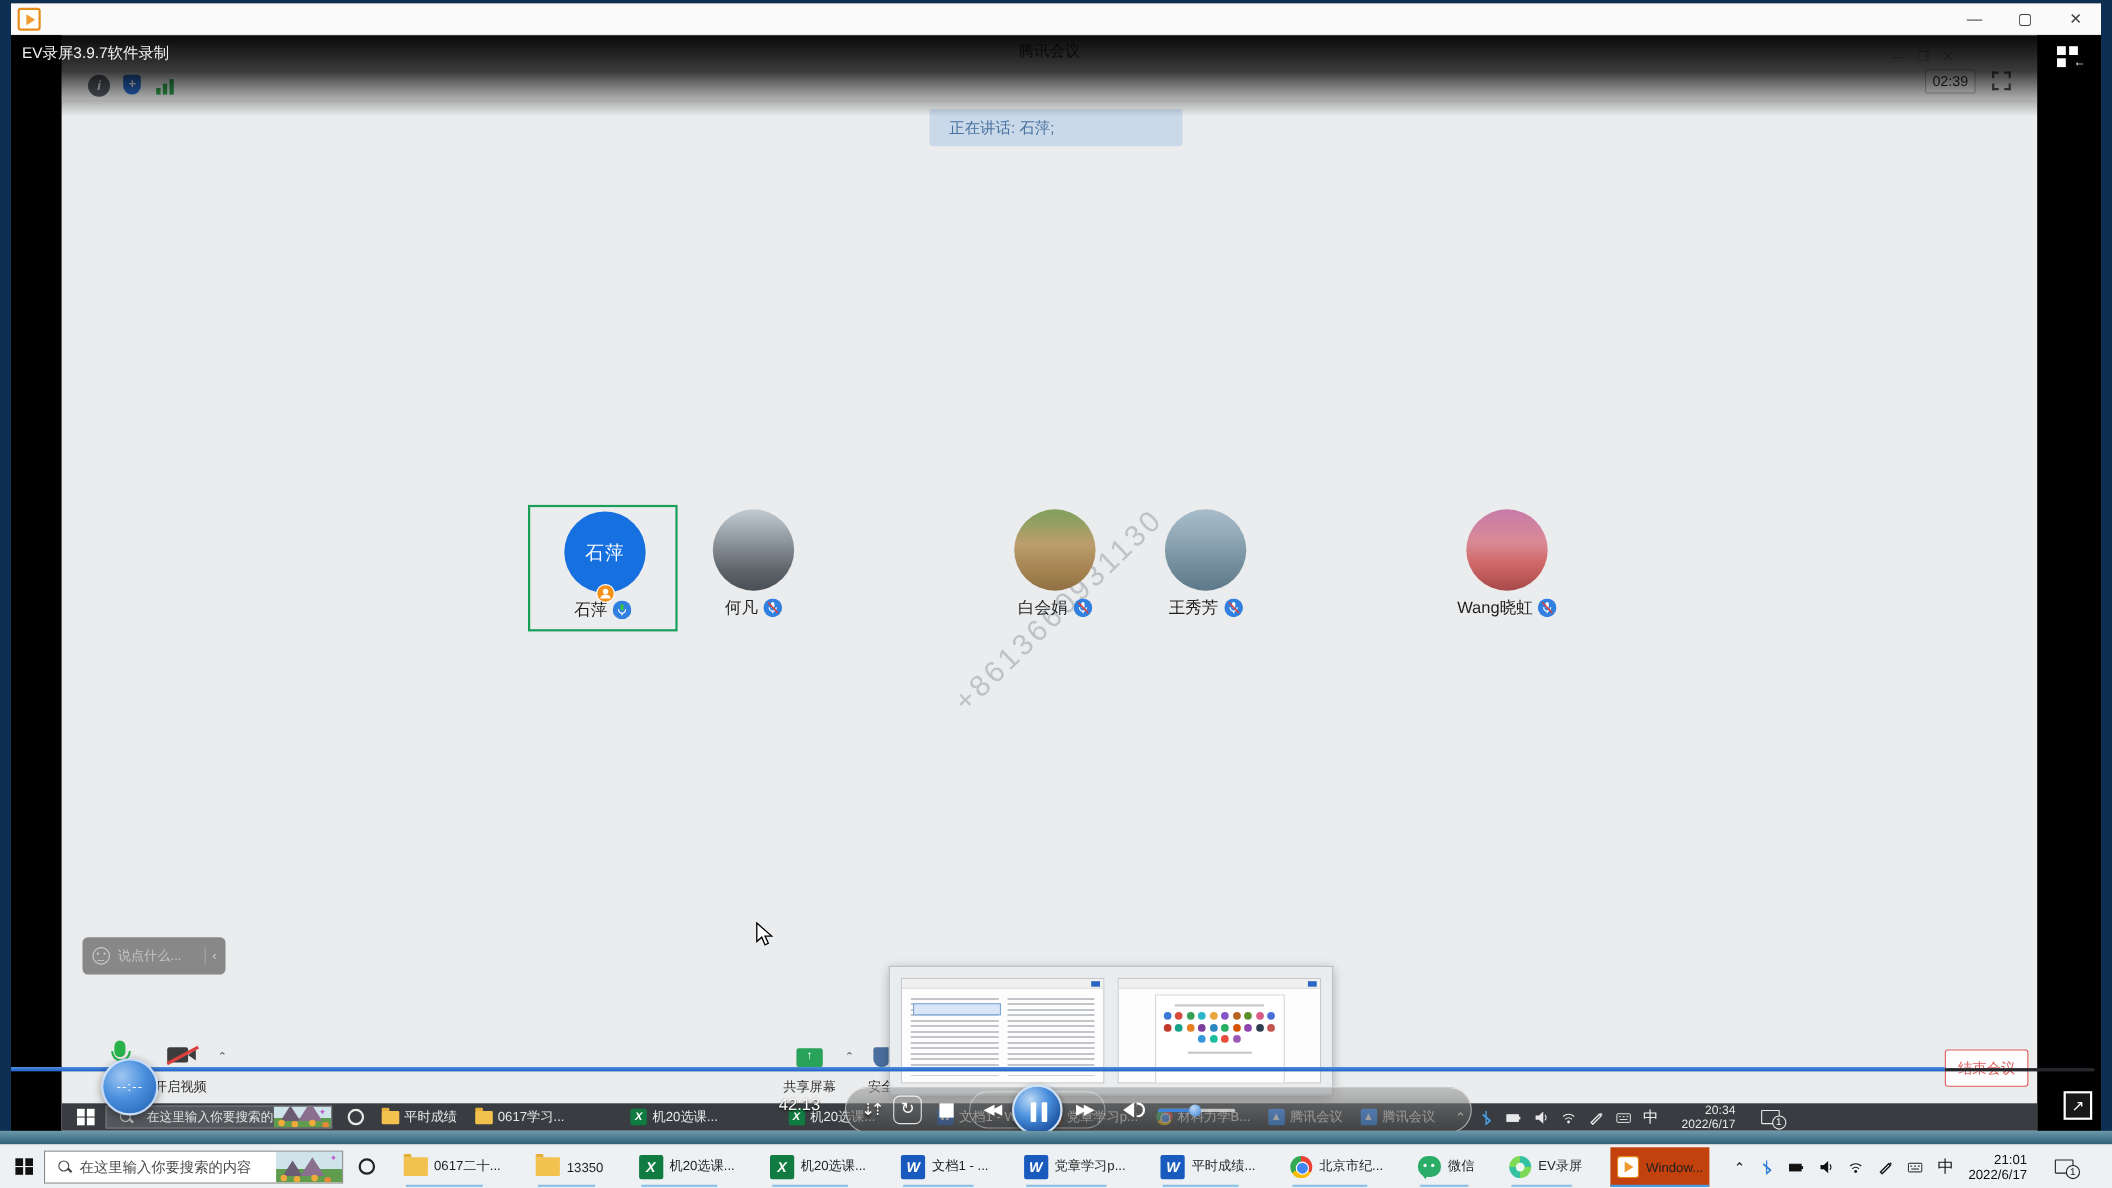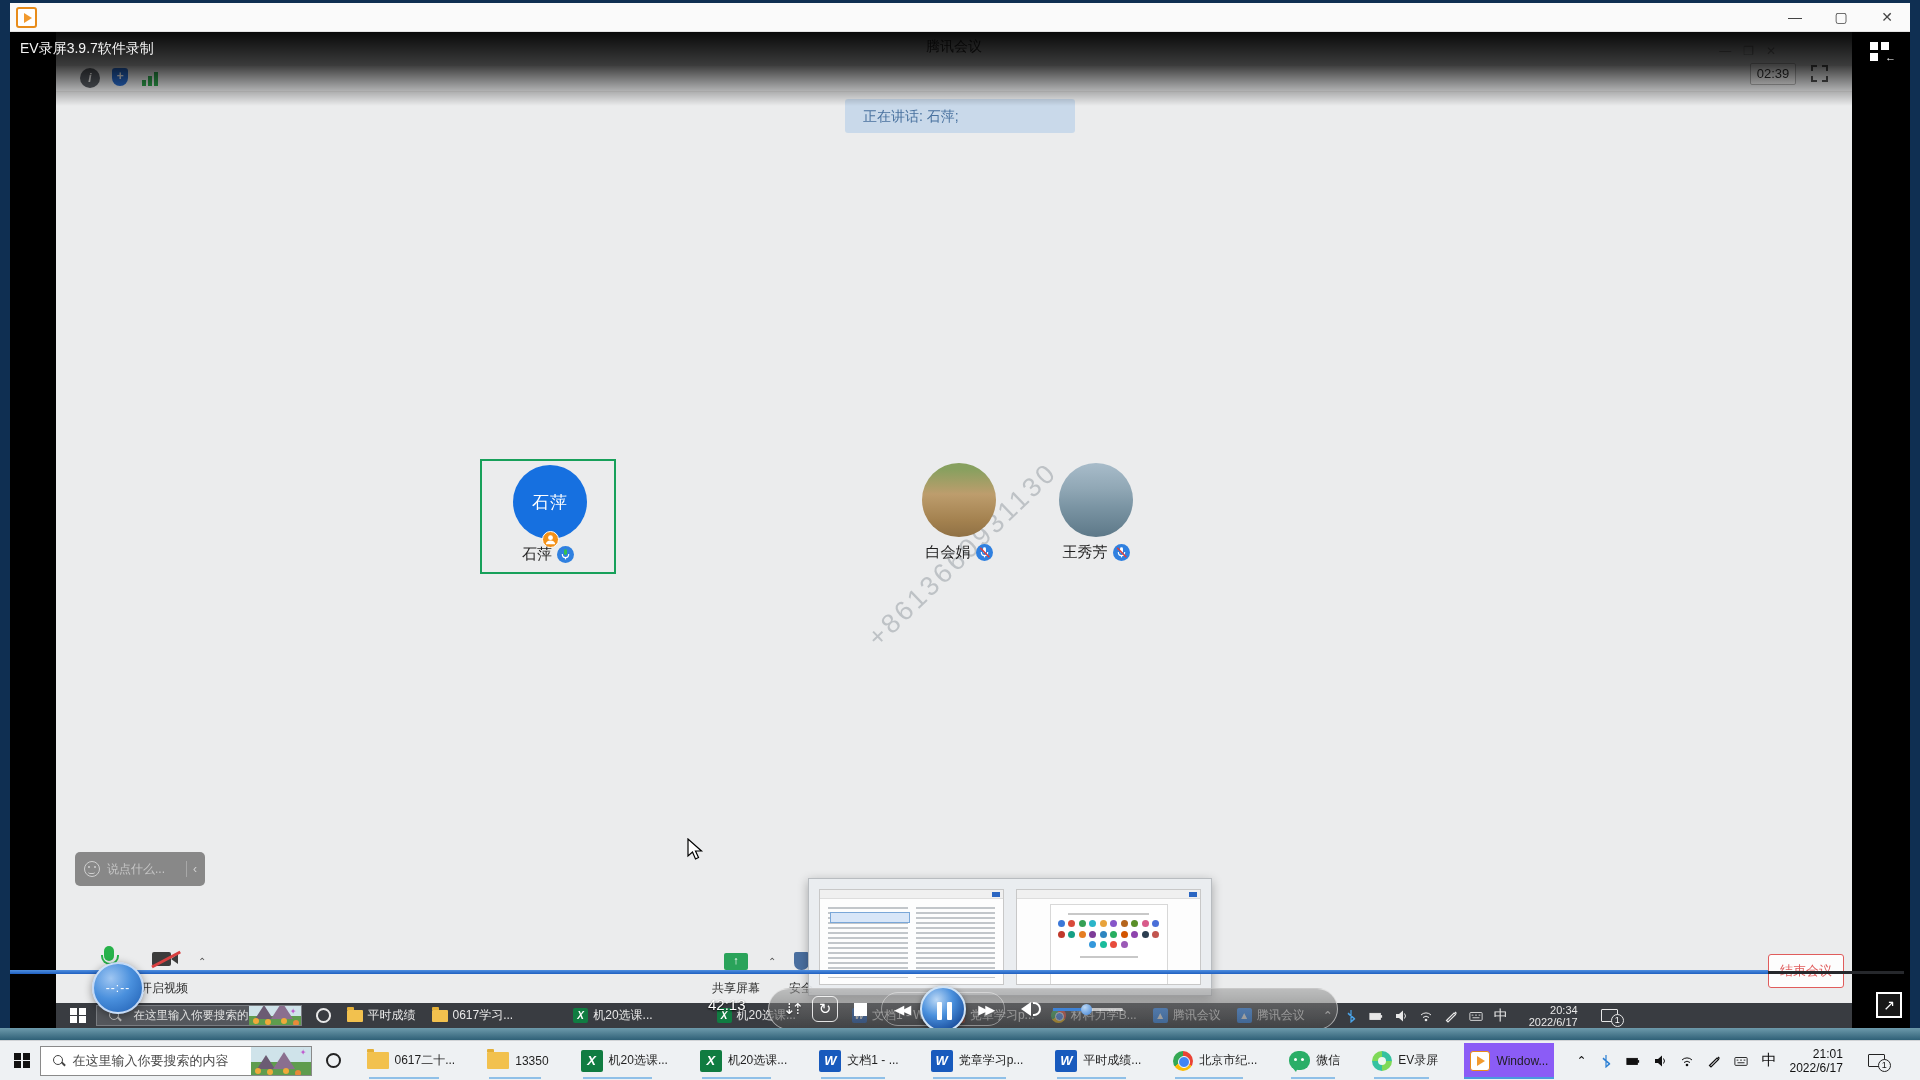--- a/index.html
+++ b/index.html
@@ -144,21 +144,21 @@
   .sliver { position:absolute; left:0; top:1028px; width:1920px; height:12px; background:linear-gradient(180deg,#6d9aab,#2f6077); }
   #taskbar { position:absolute; left:0; top:1040px; width:1920px; height:40px; background:#eef1f3; border-top:1px solid #d0d3d6; display:flex; align-items:center; color:#1f1f1f; z-index:100; }
   .tb-start { margin-left:14px; }
   .tb-search { margin-left:10px; width:272px; height:30px; background:#fff; border:1px solid #8a8a8a; display:flex; align-items:center; position:relative; overflow:hidden; }
   .search-glass { position:relative; width:12px; height:12px; margin:0 8px 0 12px; flex-shrink:0; }
   .search-glass:before { content:""; position:absolute; left:0; top:0; width:8px; height:8px; border:1.5px solid #444; border-radius:50%; }
   .search-glass:after { content:""; position:absolute; left:8px; top:8px; width:5px; height:1.5px; background:#444; transform:rotate(45deg); }
   .tb-search .txt { font-size:13px; color:#4a4a4a; }
   .tb-search .mini-art { width:60px; }
   .tb-item { display:flex; align-items:center; gap:6px; margin-left:20px; white-space:nowrap; font-size:12px; position:relative; height:36px; padding:0 6px; flex-shrink:0; }
-  .tb-item.active { background:#8b5cf6; box-shadow:inset 0 -2px 0 #4a9add; }
+  .tb-item.active { background:#c2410c; box-shadow:inset 0 -2px 0 #4a9add; }
   .tb-item .uline { position:absolute; left:8px; bottom:0; width:70%; height:2px; background:#8fc0e8; }
   .big { width:22px; height:22px; font-size:13px; line-height:22px; }
   .folder.big { width:22px; height:17px; }
   .ic-chrome.big { width:20px; height:20px; }
   .ic-chrome.big:after { left:5px; top:5px; width:10px; height:10px; }
   .ic-wechat { width:21px; height:19px; background:#2aae67; border-radius:9px; position:relative; flex-shrink:0; }
   .ic-wechat:before { content:""; position:absolute; left:5px; top:7px; width:3px; height:3px; border-radius:50%; background:#fff; box-shadow:7px 0 #fff; }
   .ic-wechat:after { content:""; position:absolute; left:3px; bottom:-2px; border-left:4px solid transparent; border-right:2px solid transparent; border-top:5px solid #2aae67; }
   .ic-ev { width:20px; height:20px; border-radius:50%; background:conic-gradient(#35c2a0 0 25%,#7ed957 0 50%,#35c2a0 0 75%,#7ed957 0 100%); position:relative; flex-shrink:0; }
   .ic-ev:after { content:""; position:absolute; left:6px; top:6px; width:8px; height:8px; border-radius:50%; background:#eef7f0; }
@@ -228,37 +228,63 @@
         <div class="nrow">
             <span>石萍</span>
           <svg class="mic" viewBox="0 0 16 16">
               <circle cx="8" cy="8" r="8" fill="#2f80e0"></circle>
               <rect x="6.6" y="3" width="2.8" height="5.4" rx="1.4" fill="#35c24d"></rect>
               <path d="M5 7.5 a3 3.4 0 0 0 6 0" stroke="#fff" stroke-width="1.1" fill="none"></path>
               <line x1="8" y1="11" x2="8" y2="12.6" stroke="#fff" stroke-width="1.1"></line>
             </svg>
         </div>
       </div>
+      <div class="tile" style="left:561px;">
+        <div class="avatar av-hefan"></div>
+        <div class="nrow">
+            <span>何凡</span>
+          <svg class="mic" viewBox="0 0 16 16">
+              <circle cx="8" cy="8" r="8" fill="#2f80e0"></circle>
+              <rect x="6.6" y="3" width="2.8" height="5.4" rx="1.4" fill="#fff"></rect>
+              <path d="M5 7.5 a3 3.4 0 0 0 6 0" stroke="#fff" stroke-width="1.1" fill="none"></path>
+              <line x1="8" y1="11" x2="8" y2="12.6" stroke="#fff" stroke-width="1.1"></line>
+              <line x1="4" y1="3.5" x2="12.5" y2="12.5" stroke="#d94040" stroke-width="1.5"></line>
+            </svg>
+        </div>
+      </div>
       <div class="tile" style="left:835px;">
         <div class="avatar av-bai"></div>
         <div class="nrow">
             <span>白会娟</span>
           <svg class="mic" viewBox="0 0 16 16">
               <circle cx="8" cy="8" r="8" fill="#2f80e0"></circle>
               <rect x="6.6" y="3" width="2.8" height="5.4" rx="1.4" fill="#fff"></rect>
               <path d="M5 7.5 a3 3.4 0 0 0 6 0" stroke="#fff" stroke-width="1.1" fill="none"></path>
               <line x1="8" y1="11" x2="8" y2="12.6" stroke="#fff" stroke-width="1.1"></line>
               <line x1="4" y1="3.5" x2="12.5" y2="12.5" stroke="#d94040" stroke-width="1.5"></line>
             </svg>
         </div>
       </div>
       <div class="tile" style="left:972px;">
         <div class="avatar av-wang"></div>
         <div class="nrow">
             <span>王秀芳</span>
+          <svg class="mic" viewBox="0 0 16 16">
+              <circle cx="8" cy="8" r="8" fill="#2f80e0"></circle>
+              <rect x="6.6" y="3" width="2.8" height="5.4" rx="1.4" fill="#fff"></rect>
+              <path d="M5 7.5 a3 3.4 0 0 0 6 0" stroke="#fff" stroke-width="1.1" fill="none"></path>
+              <line x1="8" y1="11" x2="8" y2="12.6" stroke="#fff" stroke-width="1.1"></line>
+              <line x1="4" y1="3.5" x2="12.5" y2="12.5" stroke="#d94040" stroke-width="1.5"></line>
+            </svg>
+        </div>
+      </div>
+      <div class="tile" style="left:1246px;">
+        <div class="avatar av-xiao"></div>
+        <div class="nrow">
+            <span>Wang晓虹</span>
           <svg class="mic" viewBox="0 0 16 16">
               <circle cx="8" cy="8" r="8" fill="#2f80e0"></circle>
               <rect x="6.6" y="3" width="2.8" height="5.4" rx="1.4" fill="#fff"></rect>
               <path d="M5 7.5 a3 3.4 0 0 0 6 0" stroke="#fff" stroke-width="1.1" fill="none"></path>
               <line x1="8" y1="11" x2="8" y2="12.6" stroke="#fff" stroke-width="1.1"></line>
               <line x1="4" y1="3.5" x2="12.5" y2="12.5" stroke="#d94040" stroke-width="1.5"></line>
             </svg>
         </div>
       </div>
 

